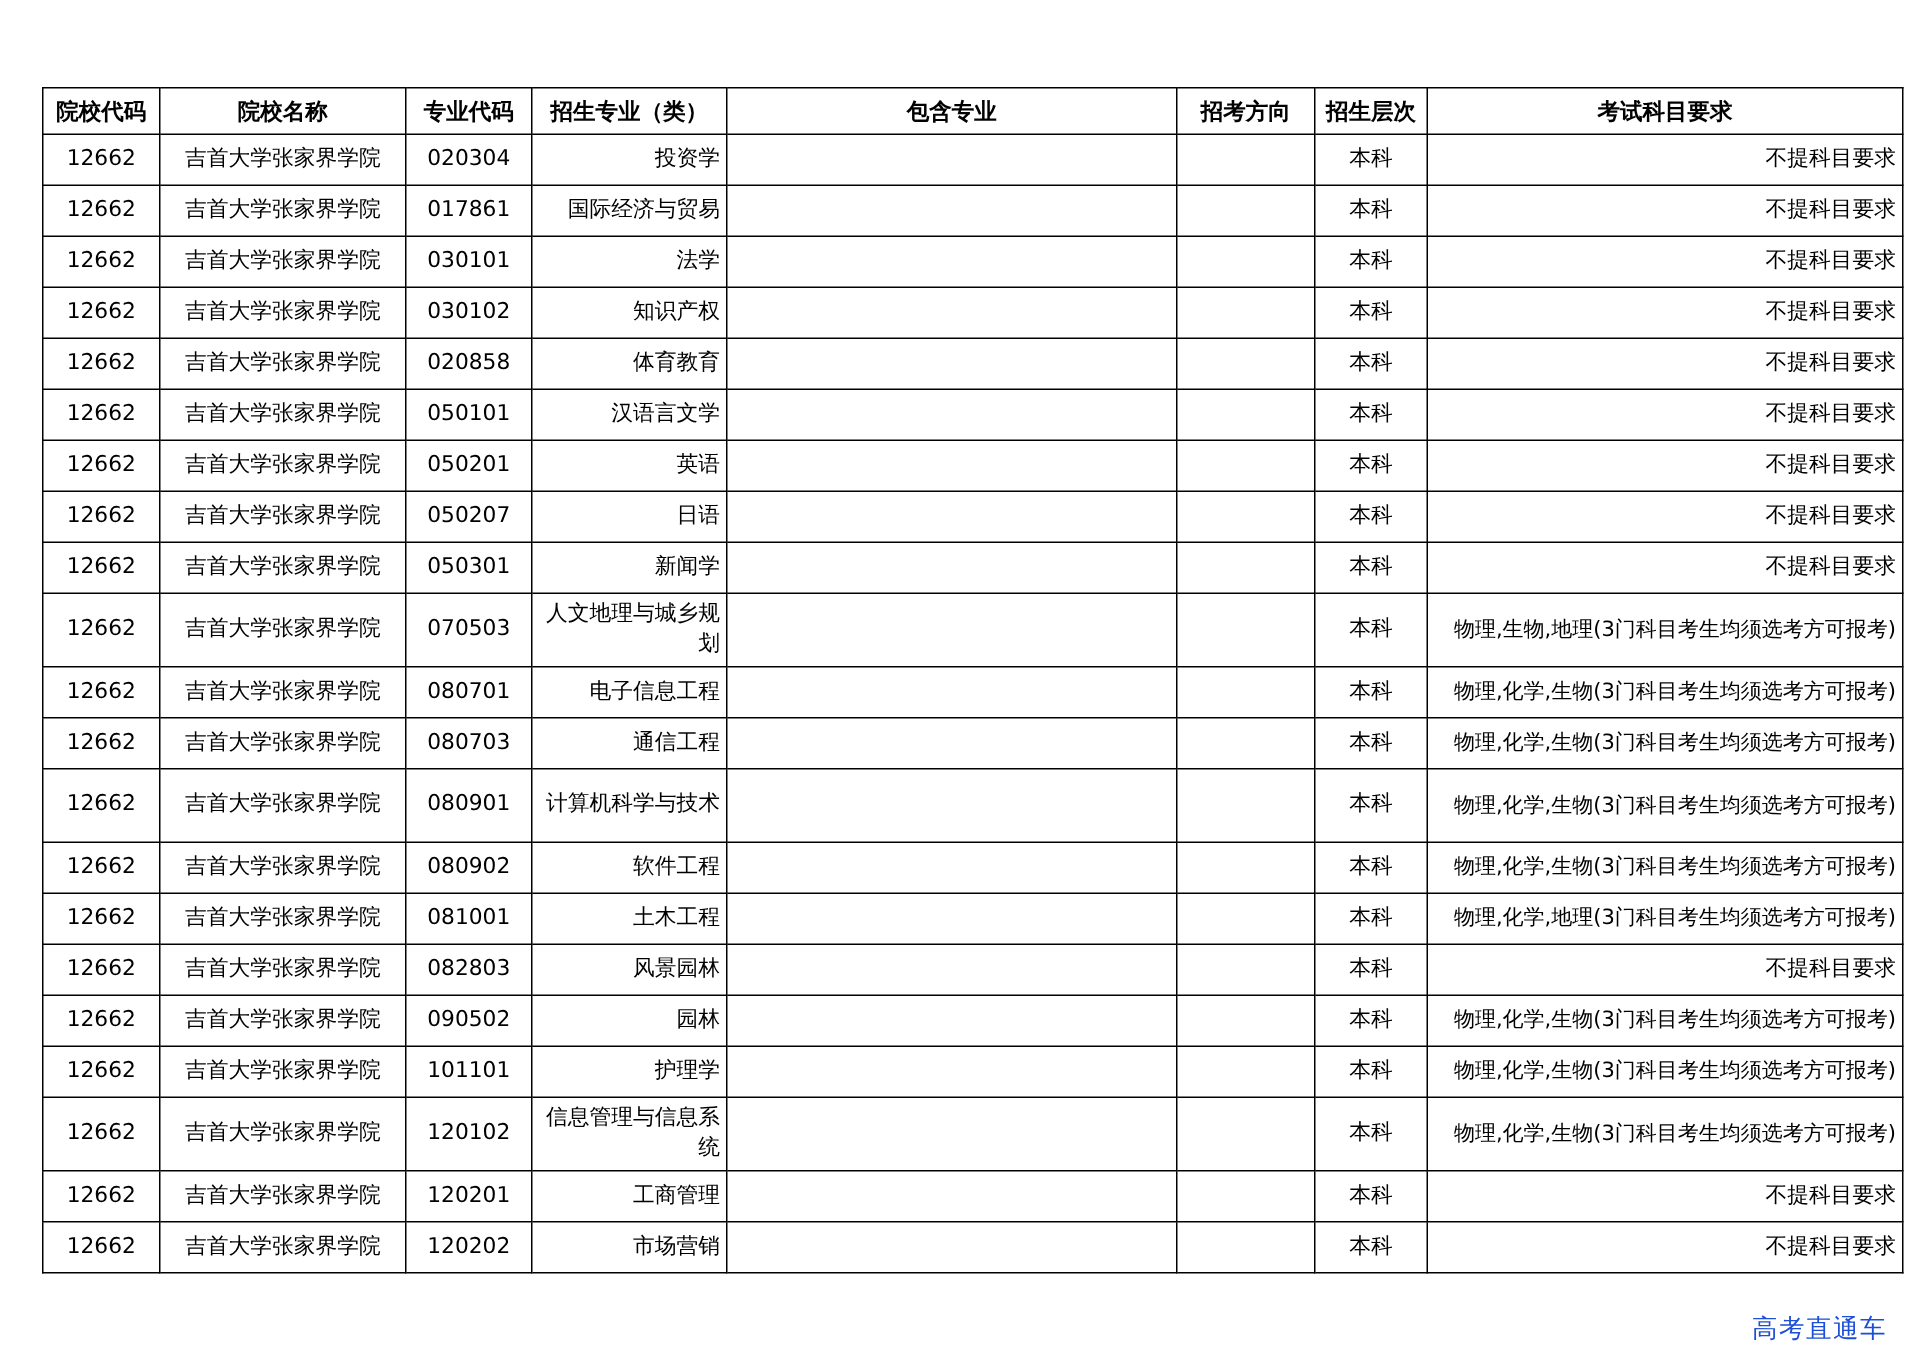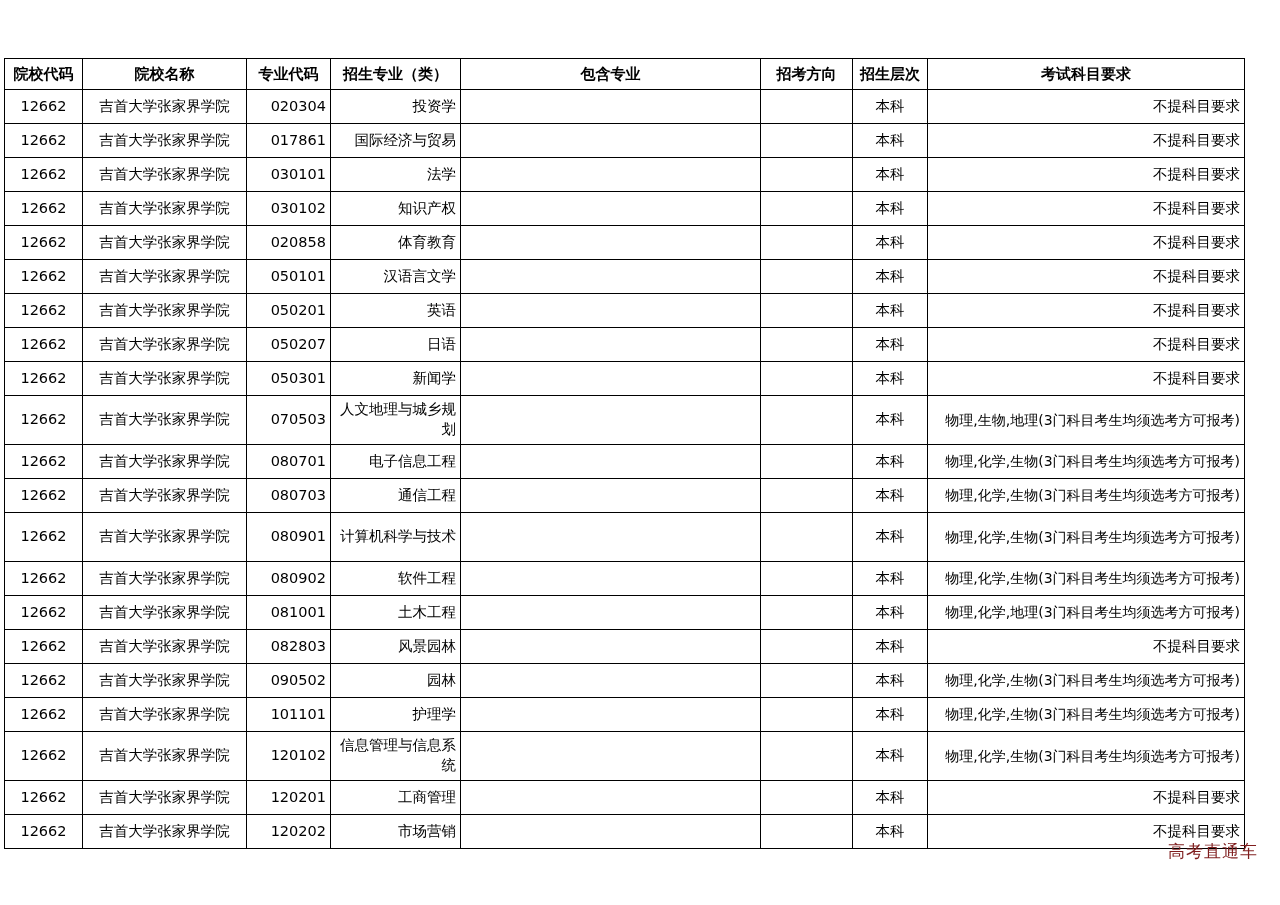--- a/index.html
+++ b/index.html
@@ -13,21 +13,21 @@
     font-family: "DejaVu Sans", "Liberation Sans", sans-serif;
     color: #000000;
     position: relative;
     overflow: hidden;
   }
   .page {
     position: relative;
     width: 1280px;
     height: 905px;
     box-sizing: border-box;
-    padding: 58px 20px 0 4px;
+    padding: 58px 20px 0 28px;
   }
   table.major-table {
     border-collapse: collapse;
     width: 1240px;
     table-layout: fixed;
     border: 1px solid #000;
   }
   table.major-table th,
   table.major-table td {
     border: 1px solid #000;
@@ -48,21 +48,21 @@
   col.c1 { width: 164px; }
   col.c2 { width: 84px; }
   col.c3 { width: 130px; }
   col.c4 { width: 300px; }
   col.c5 { width: 92px; }
   col.c6 { width: 75px; }
   col.c7 { width: 317px; }
 
   td.col-code { text-align: center; }
   td.col-school { text-align: center; margin-left: 24px; }
-  td.col-major-code { text-align: right; padding-left: 3px; }
+  td.col-major-code { text-align: center; padding-left: 3px; }
   td.col-major-name { text-align: right; padding-left: 6px; }
   td.col-include { text-align: left; }
   td.col-direction { text-align: left; }
   td.col-level { text-align: center; margin-left: 44px; }
   td.col-require { text-align: right; padding-left: 5px; }
 
   tr.r-tall td { height: 48px; }
   tr.r-normal td { height: 33px; }
 
   td.col-require .req-text {
@@ -78,23 +78,23 @@
     left: 0;
     right: 0;
     top: 845px;
     text-align: center;
     font-size: 15px;
     letter-spacing: 0.5px;
   }
   .watermark {
     position: absolute;
     right: 22px;
-    top: 840px;
+    top: 874px;
     font-size: 17px;
-    color: #7f1d1d;
+    color: #1d4ed8;
     letter-spacing: 1px;
   }
 </style>
 </head>
 <body>
 
 <div class="page">
 
   <table class="major-table">
     <colgroup>

